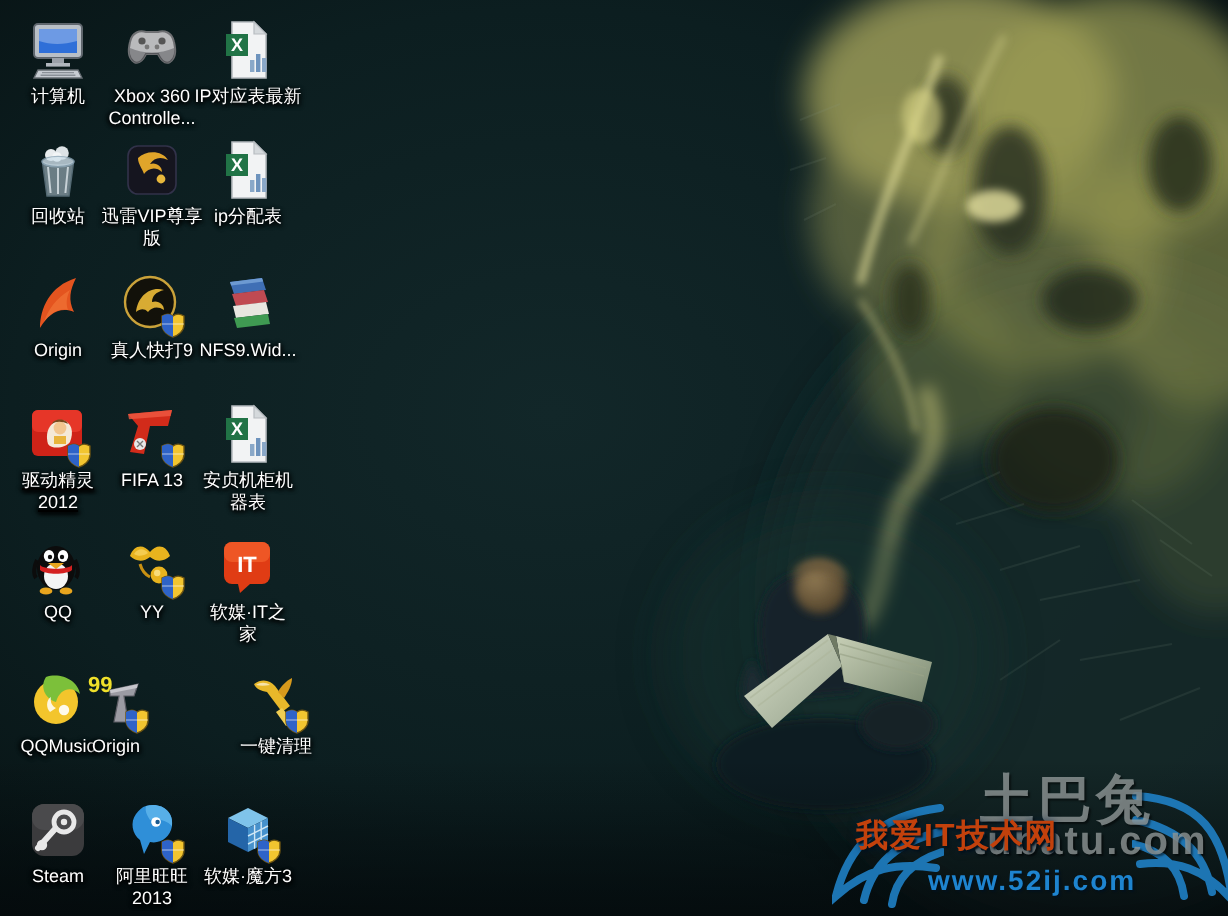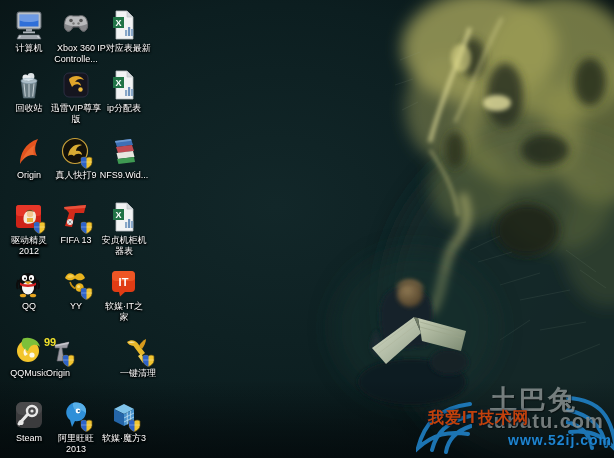--- a/index.html
+++ b/index.html
@@ -25,21 +25,21 @@
   
   #watermark{position:absolute;left:418px;top:384px;width:196px;height:74px;pointer-events:none;}
   #watermark > div{position:absolute;white-space:nowrap;font-weight:bold;}
   .wm-tubatu-title{left:72px;top:-2px;font-size:27px;letter-spacing:2px;
     color:rgba(148,155,155,0.78);text-shadow:1px 1px 1px rgba(0,0,0,0.5);}
   .wm-tubatu-url{left:68px;top:26px;font-size:20px;letter-spacing:1px;
     color:rgba(142,150,150,0.80);text-shadow:1px 1px 1px rgba(0,0,0,0.5);}
   .wm-site-title{left:10px;top:24px;font-size:16px;letter-spacing:1px;
     color:#c2410c;text-shadow:1px 1px 1px #03111c,0 0 4px rgba(0,30,60,.8);}
   .wm-site-url{left:46px;top:48px;font-size:14px;letter-spacing:1px;
-    color:#1e84cf;text-shadow:1px 1px 1px #03111c;margin-left:44px;}
+    color:#1e84cf;text-shadow:1px 1px 1px #03111c;}
   .wing{position:absolute;}
   .wing.left{left:-2px;top:10px;}
   .wing.right{right:-4px;top:0px;}
 </style>
 </head>
 <body>
 
 <div id="desktop">
 
   <svg id="wallpaper" viewBox="0 0 614 458" preserveAspectRatio="none">

